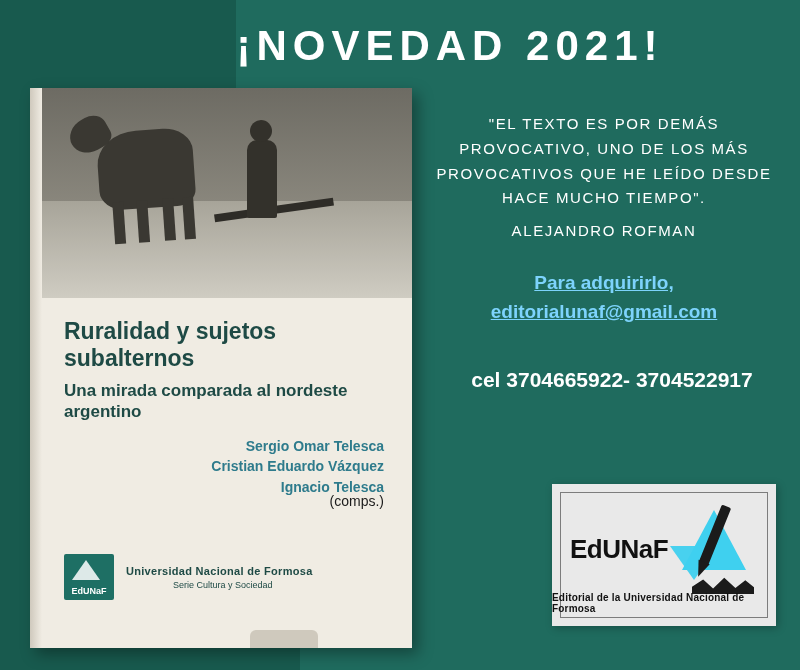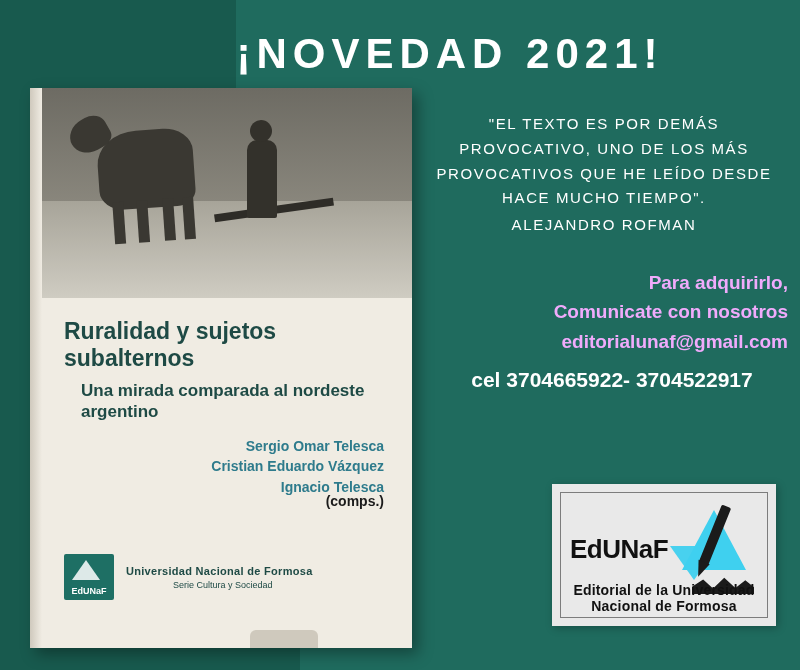--- a/index.html
+++ b/index.html
@@ -61,21 +61,20 @@
     position: absolute;
     left: 120px;
     top: 22px;
     width: 660px;
     text-align: center;
     color: #ffffff;
     font-size: 42px;
     font-weight: bold;
     letter-spacing: 6px;
     white-space: nowrap;
-    margin-top: 8px;
   }
 
   
   .book {
     position: absolute;
     left: 30px;
     top: 88px;
     width: 382px;
     height: 560px;
     background: #f0ece3;
@@ -158,41 +157,40 @@
   }
   .book-subtitle {
     position: absolute;
     left: 34px;
     top: 292px;
     width: 330px;
     color: #1e4a45;
     font-weight: bold;
     font-size: 17px;
     line-height: 1.25;
-    margin-left: 17px;
   }
   .book-authors {
     position: absolute;
     right: 28px;
     top: 348px;
     width: 290px;
     text-align: right;
     color: #2e7b8c;
     font-weight: bold;
     font-size: 14px;
     line-height: 1.45;
   }
   .book-comps {
     position: absolute;
     right: 28px;
     top: 405px;
     width: 290px;
     text-align: right;
     color: #1b1b1b;
-    font-weight: bold;
+    font-weight: normal;
     font-size: 14px;
   }
   .book-footer {
     position: absolute;
     left: 96px;
     bottom: 58px;
     color: #1e4a45;
   }
   .book-footer .uni {
     font-size: 11px;
@@ -241,33 +239,34 @@
     left: 420px;
     top: 112px;
     width: 368px;
     text-align: center;
     color: #ffffff;
     font-size: 15px;
     letter-spacing: 1.6px;
     line-height: 1.65;
   }
   .quote-author {
-    margin-top: 2px;
+    margin-top: 8px;
     letter-spacing: 1.6px;
   }
   .contact {
     position: absolute;
     left: 420px;
     top: 268px;
     width: 368px;
-    text-align: right;
-    color: #f0abfc;
+    text-align: center;
+    color: #7dd3fc;
     font-size: 19px;
     font-weight: bold;
     line-height: 1.55;
+    text-decoration: underline;
   }
   .phones {
     position: absolute;
     left: 425px;
     top: 368px;
     width: 374px;
     text-align: center;
     color: #ffffff;
     font-size: 21px;
     font-weight: bold;
@@ -338,22 +337,21 @@
     position:absolute;
     left: 140px; top: 92px;
     width: 62px; height: 18px;
     background: #1b1b1b;
     clip-path: polygon(0 60%, 18% 20%, 34% 70%, 52% 10%, 70% 66%, 86% 24%, 100% 62%, 100% 100%, 0 100%);
   }
   .edunaf-caption {
     position: absolute;
     left: 0; right: 0;
     bottom: 12px;
-    text-align: center;
-    font-size: 14px;
+    font-size: 10px;
     font-weight: bold;
     color: #111111;
     letter-spacing: .2px;
   }
 </style>
 </head>
 <body>
 
 <div class="poster">
 
@@ -403,21 +401,20 @@
     <div class="book-bottom-tab"></div>
   </div>
 
   <div class="quote">
     <div>"EL TEXTO ES POR DEMÁS PROVOCATIVO, UNO DE LOS MÁS PROVOCATIVOS QUE HE LEÍDO DESDE HACE MUCHO TIEMPO".</div>
     <div class="quote-author">ALEJANDRO ROFMAN</div>
   </div>
 
   <div class="contact">
     <div>Para adquirirlo,</div>
-    <div>Comunicate con nosotros</div>
     <div>editorialunaf@gmail.com</div>
   </div>
 
   <div class="phones">cel 3704665922- 3704522917</div>
 
   <div class="edunaf-card">
     <div class="edunaf-inner"></div>
     <div class="edunaf-tri"></div>
     <div class="edunaf-tri2"></div>
     <div class="edunaf-pen"></div>

